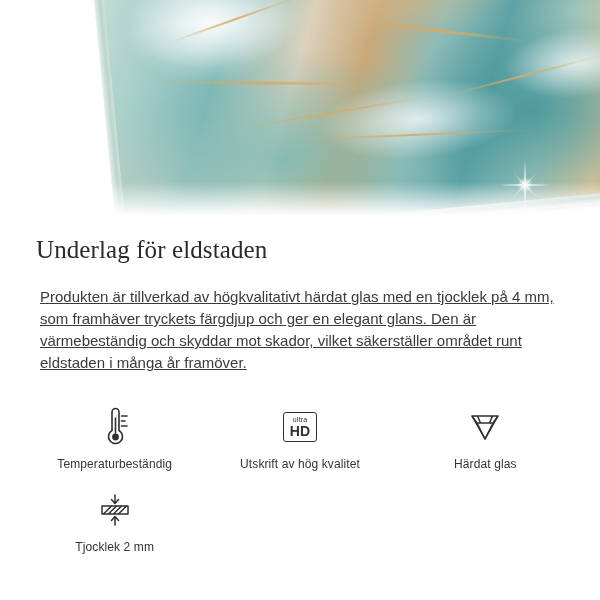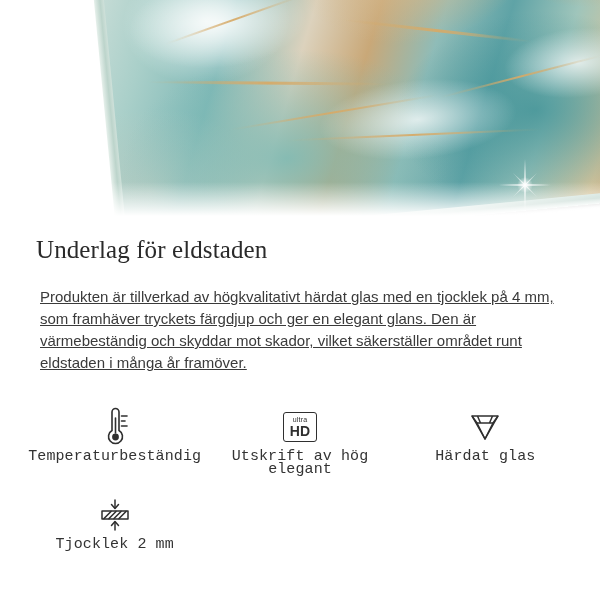--- a/index.html
+++ b/index.html
@@ -201,26 +201,26 @@
   }
   .feature-icon {
     width: 46px;
     height: 46px;
     display: flex;
     align-items: center;
     justify-content: center;
     color: #2f2f2f;
   }
   .feature-label {
-    font-size: 15px;
+    margin-top: 8px;
+    font-size: 12px;
     line-height: 13px;
     color: #333333;
     text-align: center;
     letter-spacing: 0.1px;
-    font-family: Liberation Mono, monospace;
   }
 
   .hd-box {
     width: 34px;
     height: 30px;
     border: 1.6px solid #2f2f2f;
     border-radius: 3px;
     display: flex;
     flex-direction: column;
     align-items: center;
@@ -293,21 +293,21 @@
         <div class="feature-label">Temperaturbeständig</div>
       </div>
 
       <div class="feature">
         <div class="feature-icon">
           <div class="hd-box">
             <span class="hd-top">ultra</span>
             <span class="hd-bottom">HD</span>
           </div>
         </div>
-        <div class="feature-label">Utskrift av hög elegant</div>
+        <div class="feature-label">Utskrift av hög kvalitet</div>
       </div>
 
 
       <div class="feature">
         <div class="feature-icon">
           <svg width="42" height="38" viewBox="0 0 42 38" fill="none" stroke="#2f2f2f" stroke-width="1.5" stroke-linejoin="round">
             <path d="M8 8 L34 8 L21 31 Z"></path>
             <path d="M8 8 L13 15 L21 31 L29 15 L34 8"></path>
             <line x1="13" y1="15" x2="29" y2="15"></line>
             <line x1="13.5" y1="8" x2="16.5" y2="15"></line>

